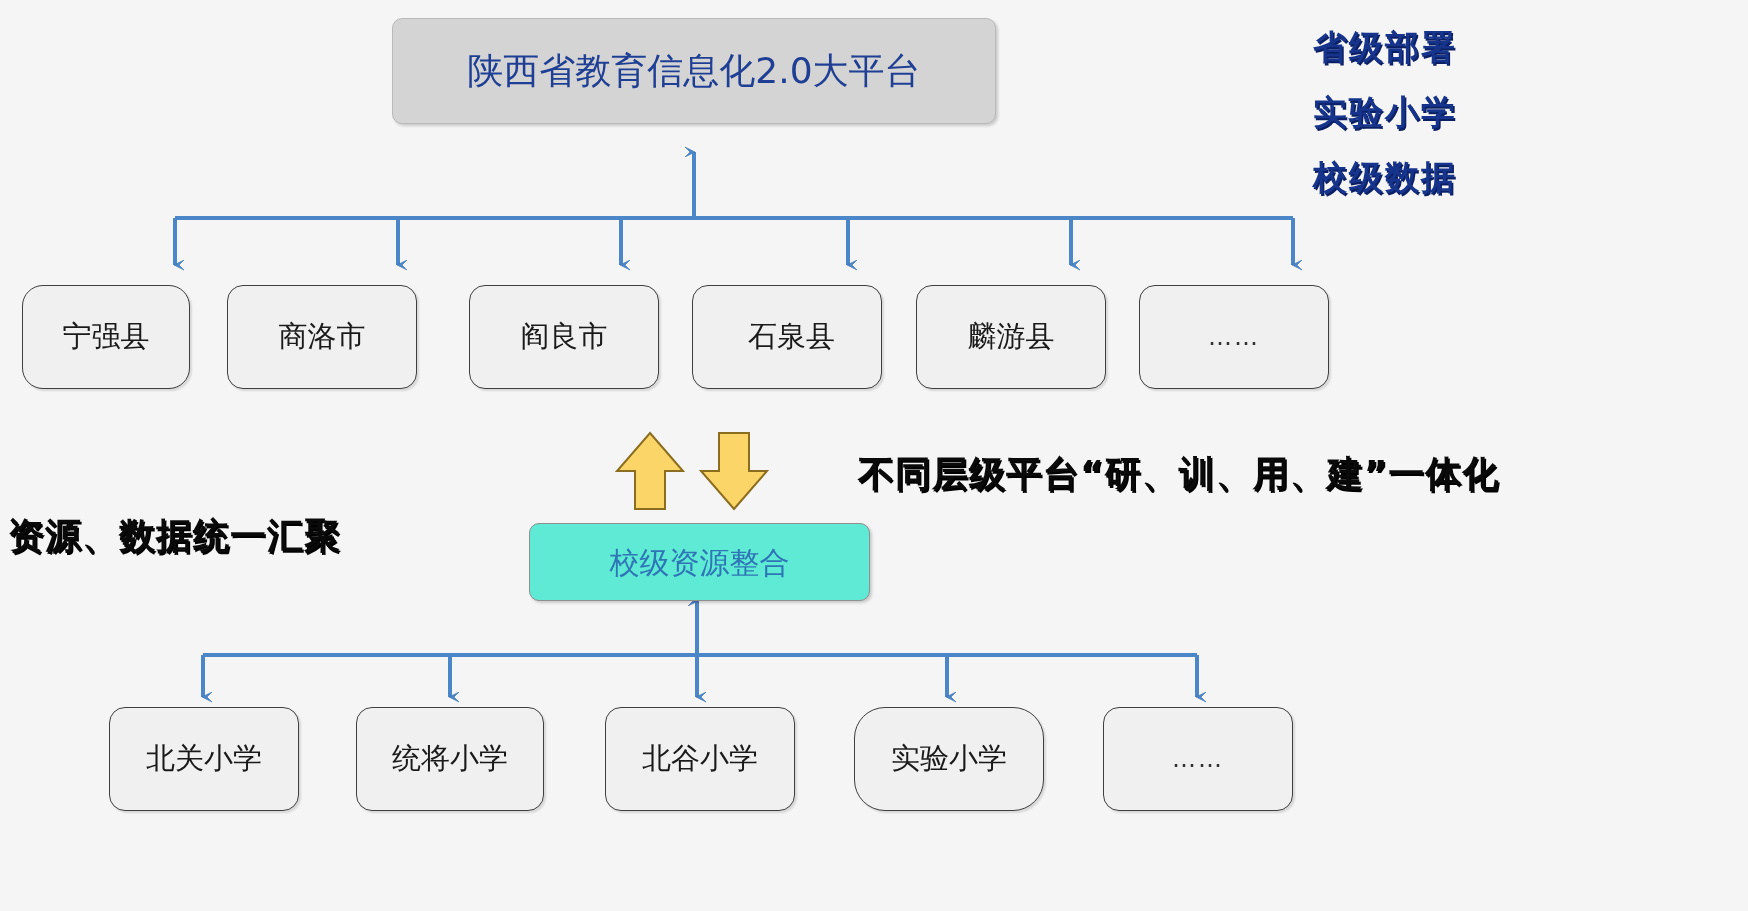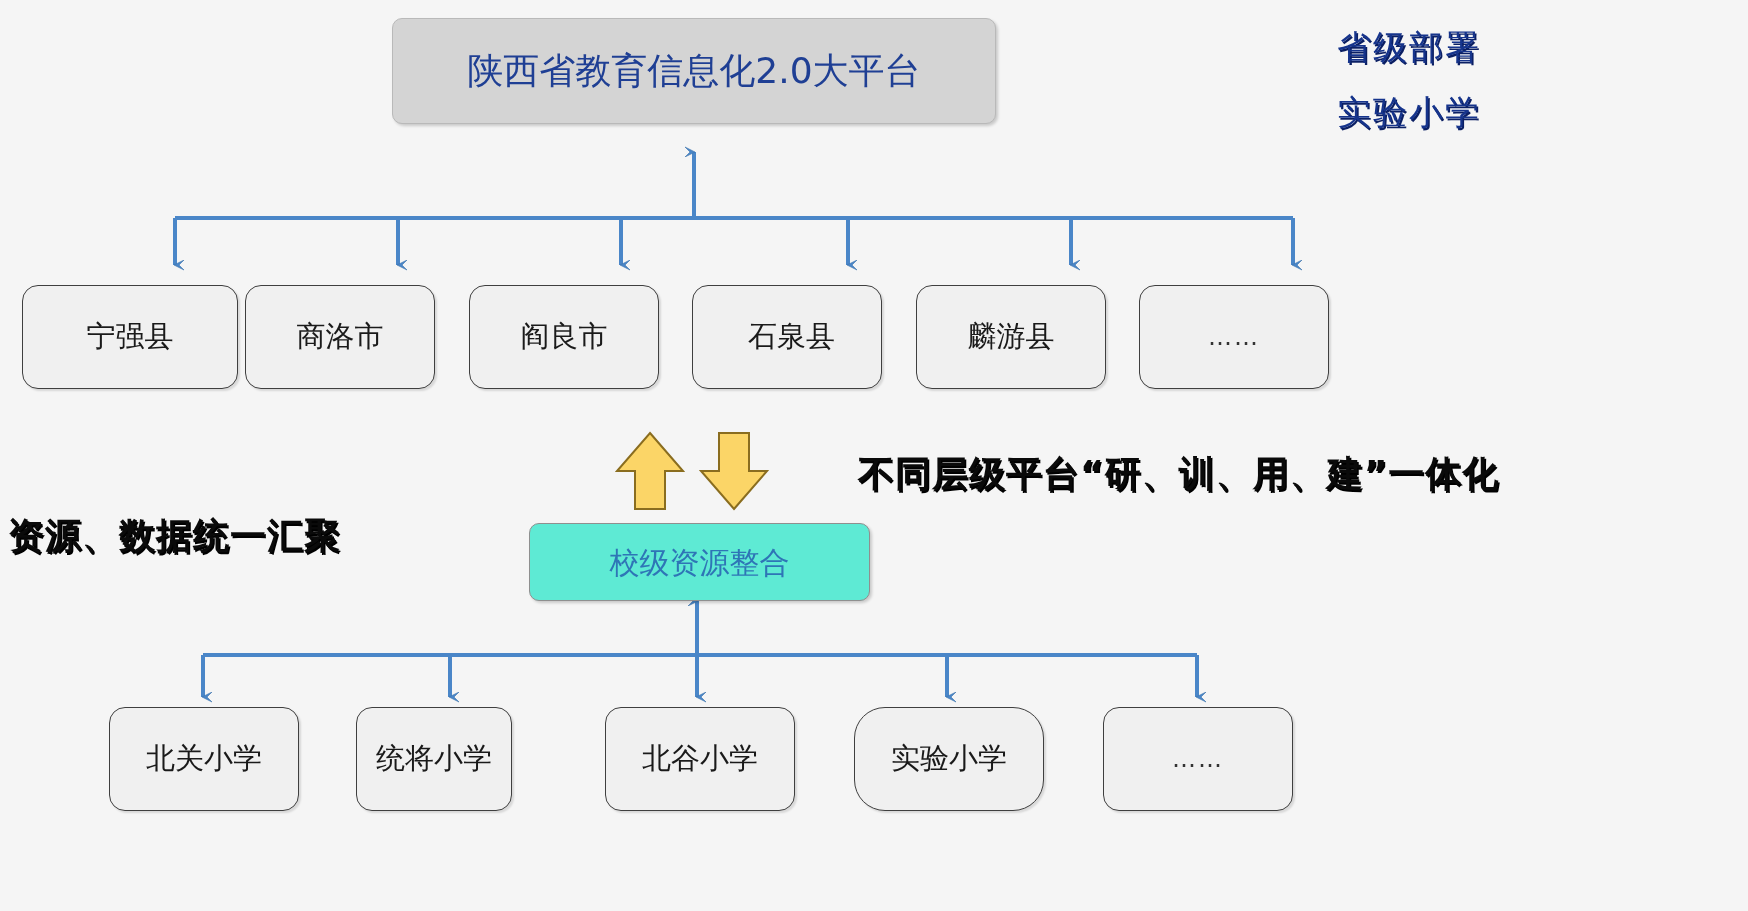--- a/index.html
+++ b/index.html
@@ -65,26 +65,25 @@
   }
   .node-leaf.ellipsis {
     font-size: 24px;
     letter-spacing: 2px;
     color: #333;
   }
   
   .level-label {
     position: absolute;
     color: #16348c;
-    font-weight: normal;
+    font-weight: bold;
     font-size: 34px;
     letter-spacing: 2px;
     white-space: nowrap;
     text-shadow: 1.5px 1.5px 0 #0b1f63;
-    margin-left: 24px;
   }
   
   .caption {
     position: absolute;
     color: #0a0a0a;
     font-weight: bold;
     font-size: 36px;
     white-space: nowrap;
     letter-spacing: 1px;
     text-shadow: 1.5px 1.5px 0 #000;
@@ -135,25 +134,28 @@
   <div class="node node-top" style="left:392px; top:18px; width:604px; height:106px;justify-content:center;">
     <span>陕西省教育信息化2.0大平台</span>
   </div>
 
   <div class="level-label" style="left:1313px; top:25px;">
     <span>省级部署</span>
   </div>
   <div class="level-label" style="left:1313px; top:90px;">
     <span>实验小学</span>
   </div>
-
-  <div class="node node-leaf" style="left:22px; top:285px; width:216px; height:104px;">
+  <div class="level-label" style="left:1313px; top:155px;">
+    <span>校级数据</span>
+  </div>
+
+  <div class="node node-leaf" style="left:22px; top:285px; width:168px; height:104px;border-radius:21px;">
     <span>宁强县</span>
   </div>
-  <div class="node node-leaf" style="left:245px; top:285px; width:190px; height:104px;">
+  <div class="node node-leaf" style="left:227px; top:285px; width:190px; height:104px;">
     <span>商洛市</span>
   </div>
   <div class="node node-leaf" style="left:469px; top:285px; width:190px; height:104px;">
     <span>阎良市</span>
   </div>
   <div class="node node-leaf" style="left:692px; top:285px; width:190px; height:104px;padding-left:9px;">
     <span>石泉县</span>
   </div>
   <div class="node node-leaf" style="left:916px; top:285px; width:190px; height:104px;">
     <span>麟游县</span>
@@ -176,21 +178,21 @@
     <span>不同层级平台“研、训、用、建”一体化</span>
   </div>
 
   <div class="node node-mid" style="left:529px; top:523px; width:341px; height:78px;">
     <span>校级资源整合</span>
   </div>
 
   <div class="node node-leaf" style="left:109px; top:707px; width:190px; height:104px;">
     <span>北关小学</span>
   </div>
-  <div class="node node-leaf" style="left:356px; top:707px; width:156px; height:104px;">
+  <div class="node node-leaf" style="left:356px; top:707px; width:188px; height:104px;">
     <span>统将小学</span>
   </div>
   <div class="node node-leaf" style="left:605px; top:707px; width:190px; height:104px;">
     <span>北谷小学</span>
   </div>
   <div class="node node-leaf" style="left:854px; top:707px; width:190px; height:104px;border-radius:31px;">
     <span>实验小学</span>
   </div>
   <div class="node node-leaf ellipsis" style="left:1103px; top:707px; width:190px; height:104px;">
     <span>……</span>

